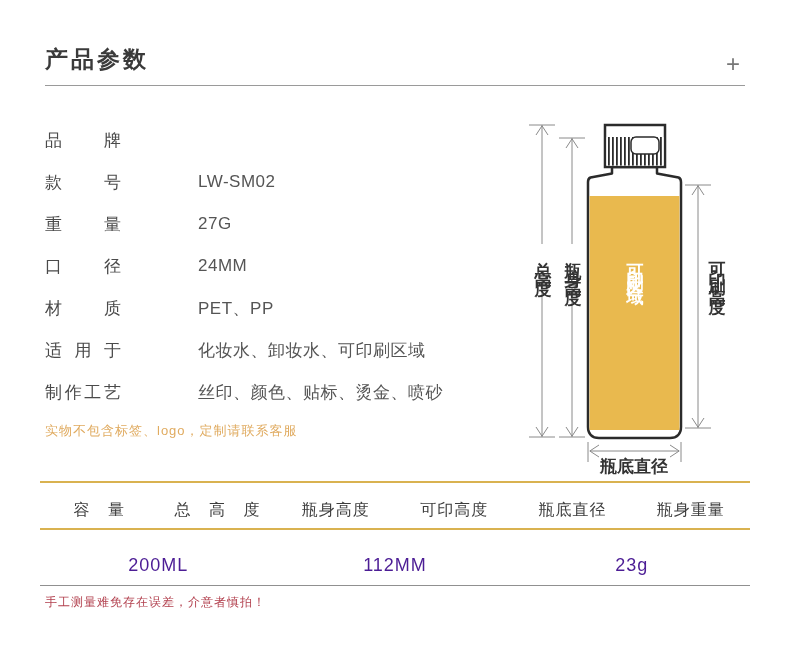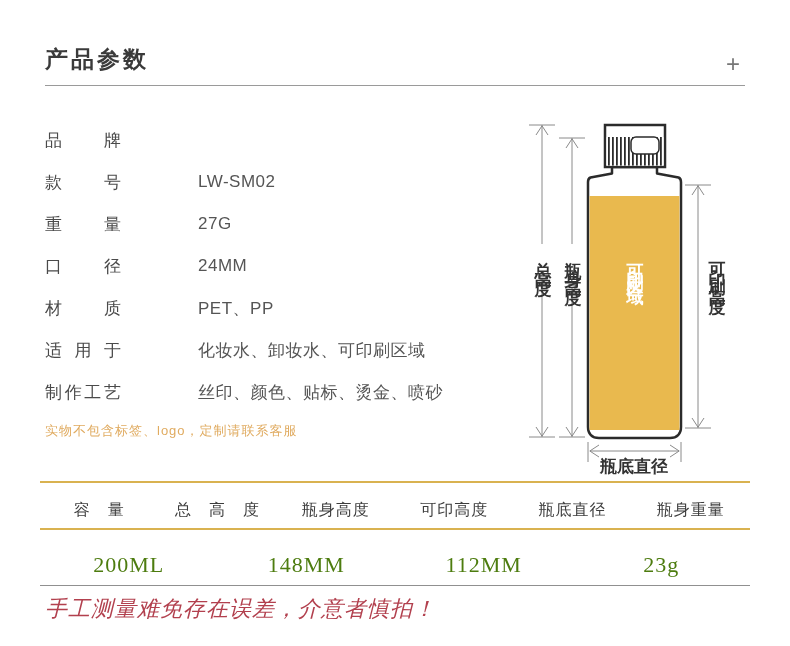--- a/index.html
+++ b/index.html
@@ -37,26 +37,26 @@
                   font-size:17px; font-weight:bold; color:#333; }
 
   
   .tline { position:absolute; left:40px; width:710px; }
   .tline.gold { height:2px; background:#d9b250; }
   .tline.gray { height:1px; background:#909090; }
   .t1 { top:481px; } .t2 { top:528px; } .t3 { top:585px; }
   .trow { position:absolute; left:40px; width:710px; display:flex; }
   .thead-row { top:496px; height:28px; }
   .tval-row  { top:551px; height:28px; }
-  .tcell { flex:1; display:flex; align-items:center; justify-content:center;font-family:Liberation Serif, serif; }
+  .tcell { flex:1; display:flex; align-items:center; justify-content:center; }
   .thead-row .tcell { font-size:16px; color:#3d3d3d; word-spacing:12px; letter-spacing:1px; }
-  .tval-row .tcell  { font-size:22px; color:#4d7c0f; letter-spacing:1px; }
+  .tval-row .tcell  { font-size:18px; color:#4c1d95; letter-spacing:1px; }
 
-  .disclaimer { position:absolute; left:45px; top:594px; font-size:22px; color:#b2404e;
-                letter-spacing:1px;font-style:italic; }
+  .disclaimer { position:absolute; left:45px; top:594px; font-size:12px; color:#b2404e;
+                letter-spacing:1px; }
 </style>
 </head>
 <body>
 
 <div class="page">
 
   <div class="hdr-title">产品参数</div>
   <div class="hdr-plus">+</div>
   <div class="hdr-line"></div>
 
@@ -178,21 +178,20 @@
       <div class="tcell">容 量</div>
       <div class="tcell">总 高 度</div>
       <div class="tcell">瓶身高度</div>
       <div class="tcell">可印高度</div>
       <div class="tcell">瓶底直径</div>
       <div class="tcell">瓶身重量</div>
     </div>
   <div class="tline gold t2"></div>
   <div class="trow tval-row" id="tval-row">
       <div class="tcell">200ML</div>
-      <div class="tcell">148MM</div>
       <div class="tcell">112MM</div>
       <div class="tcell">23g</div>
     </div>
   <div class="tline gray t3"></div>
 
   <div class="disclaimer">手工测量难免存在误差，介意者慎拍！</div>
 
 </div>
 
 </body></html>

